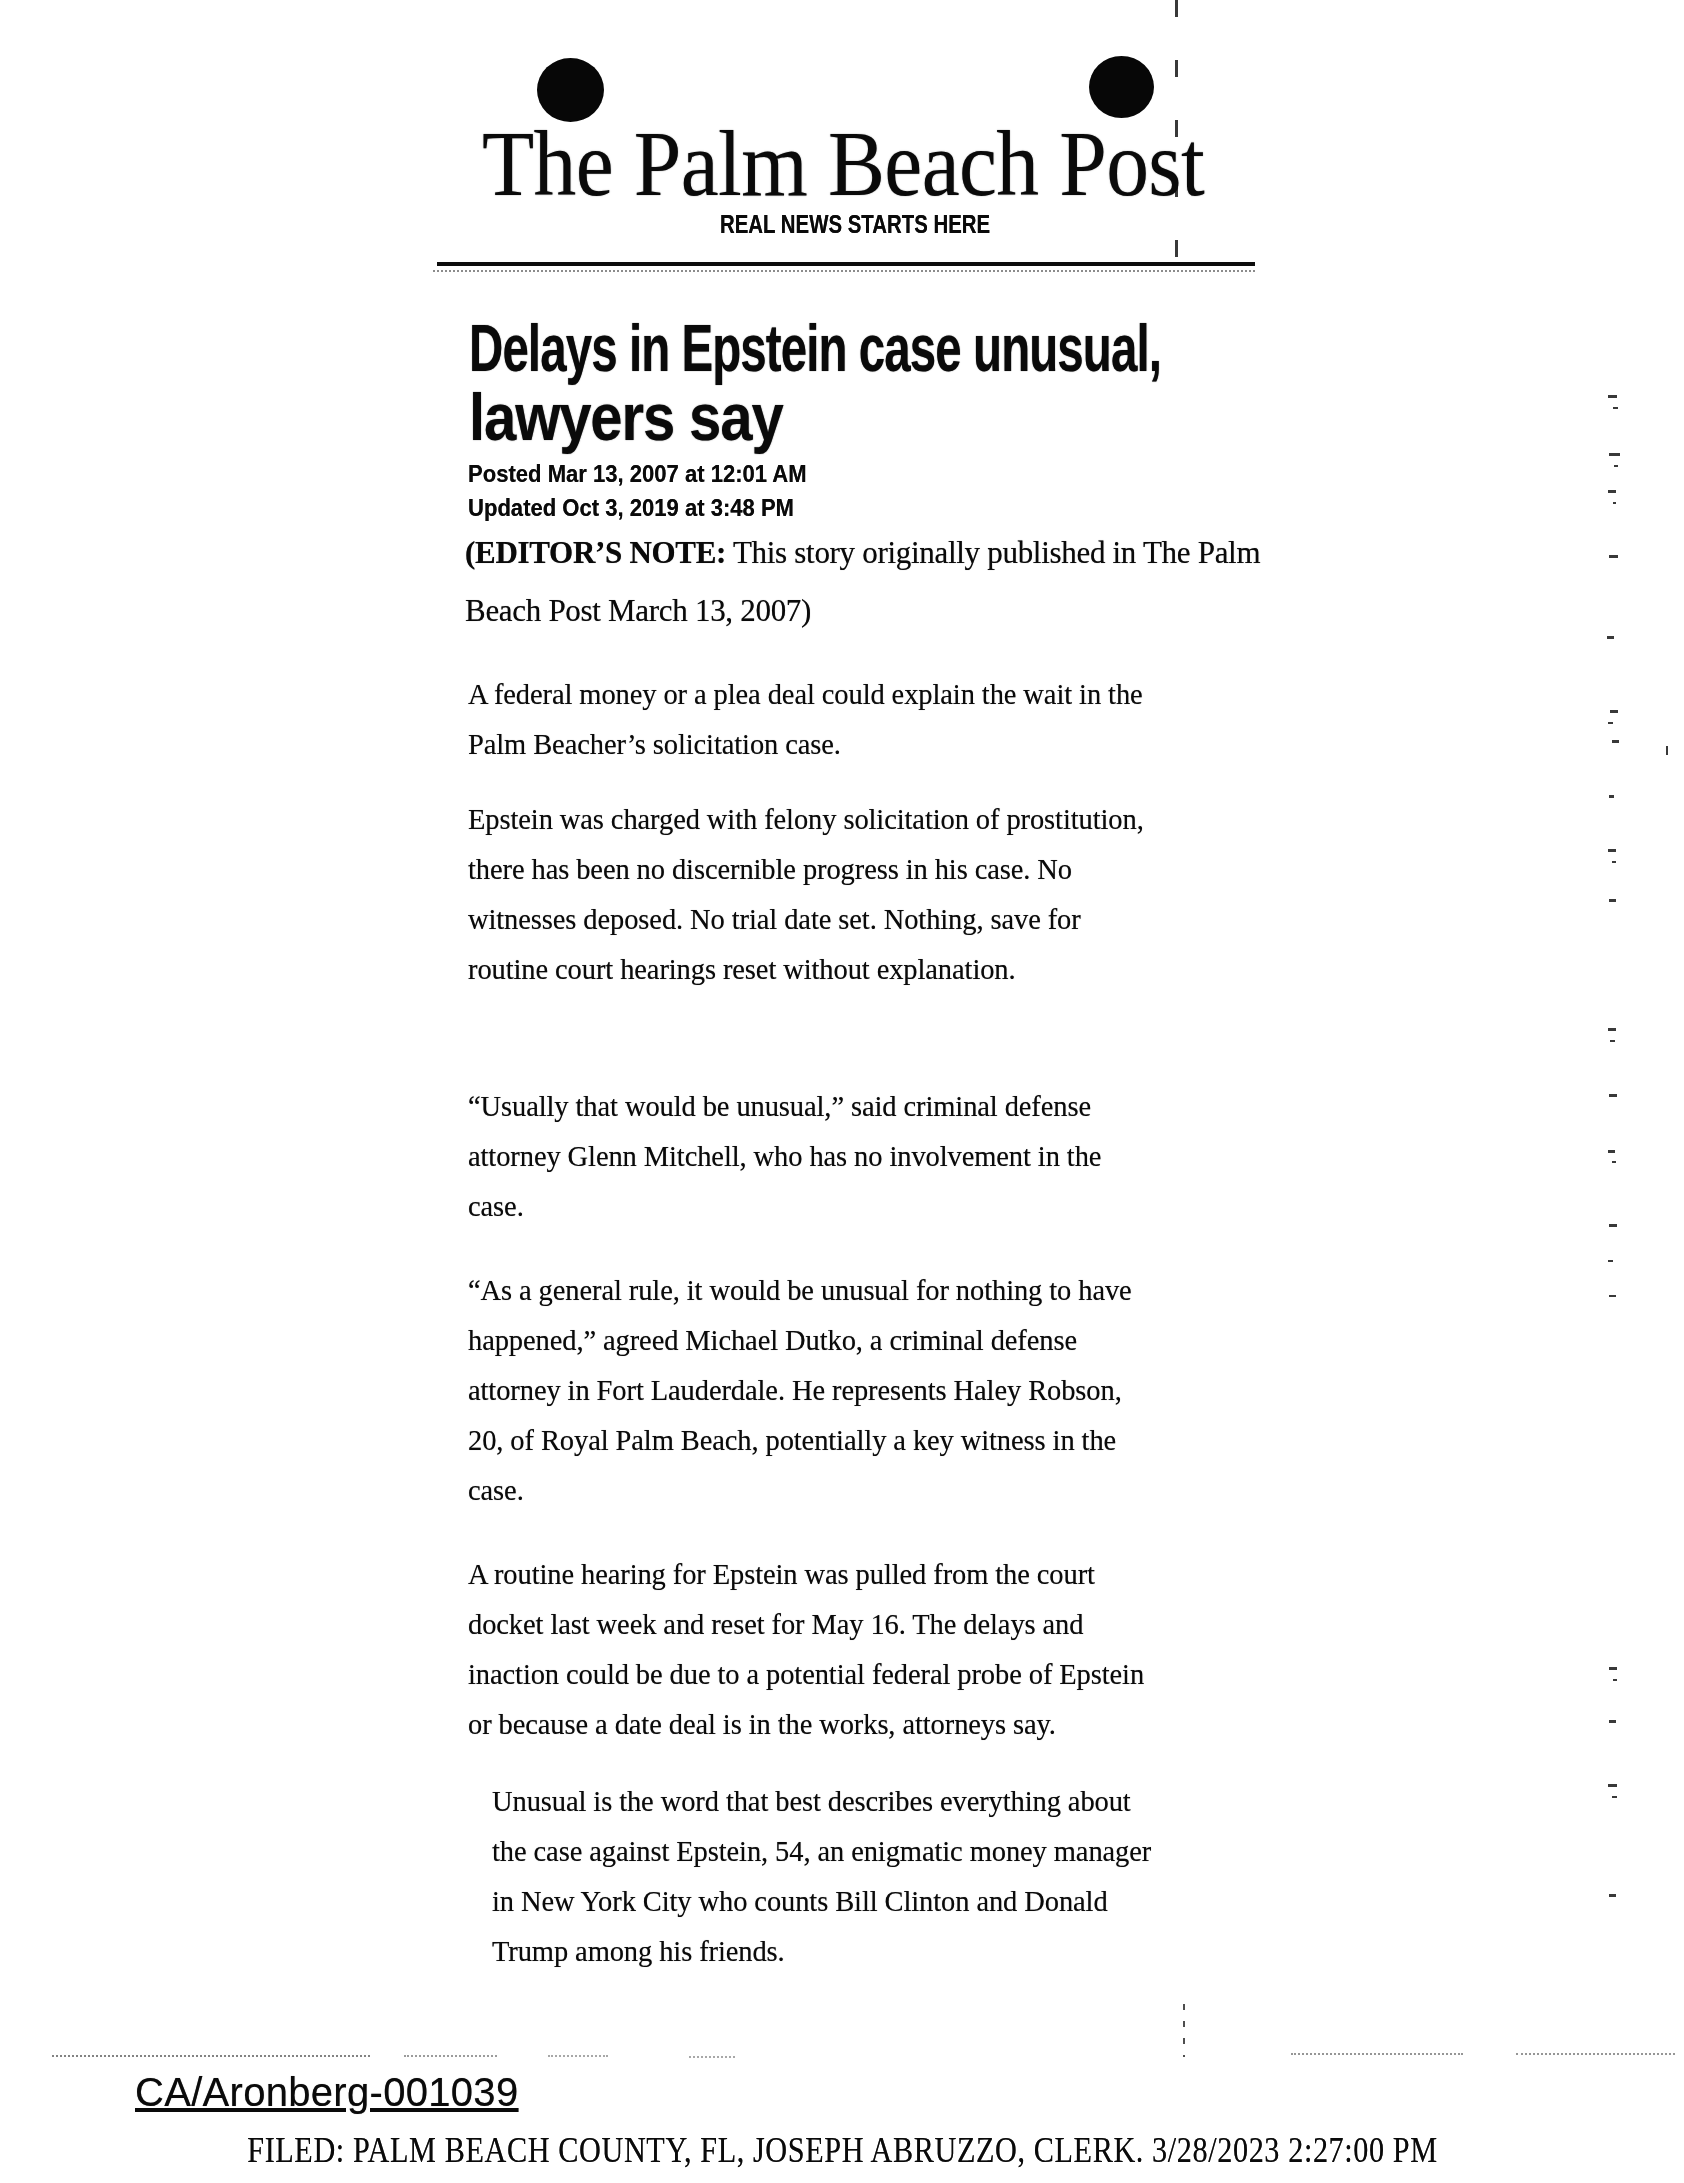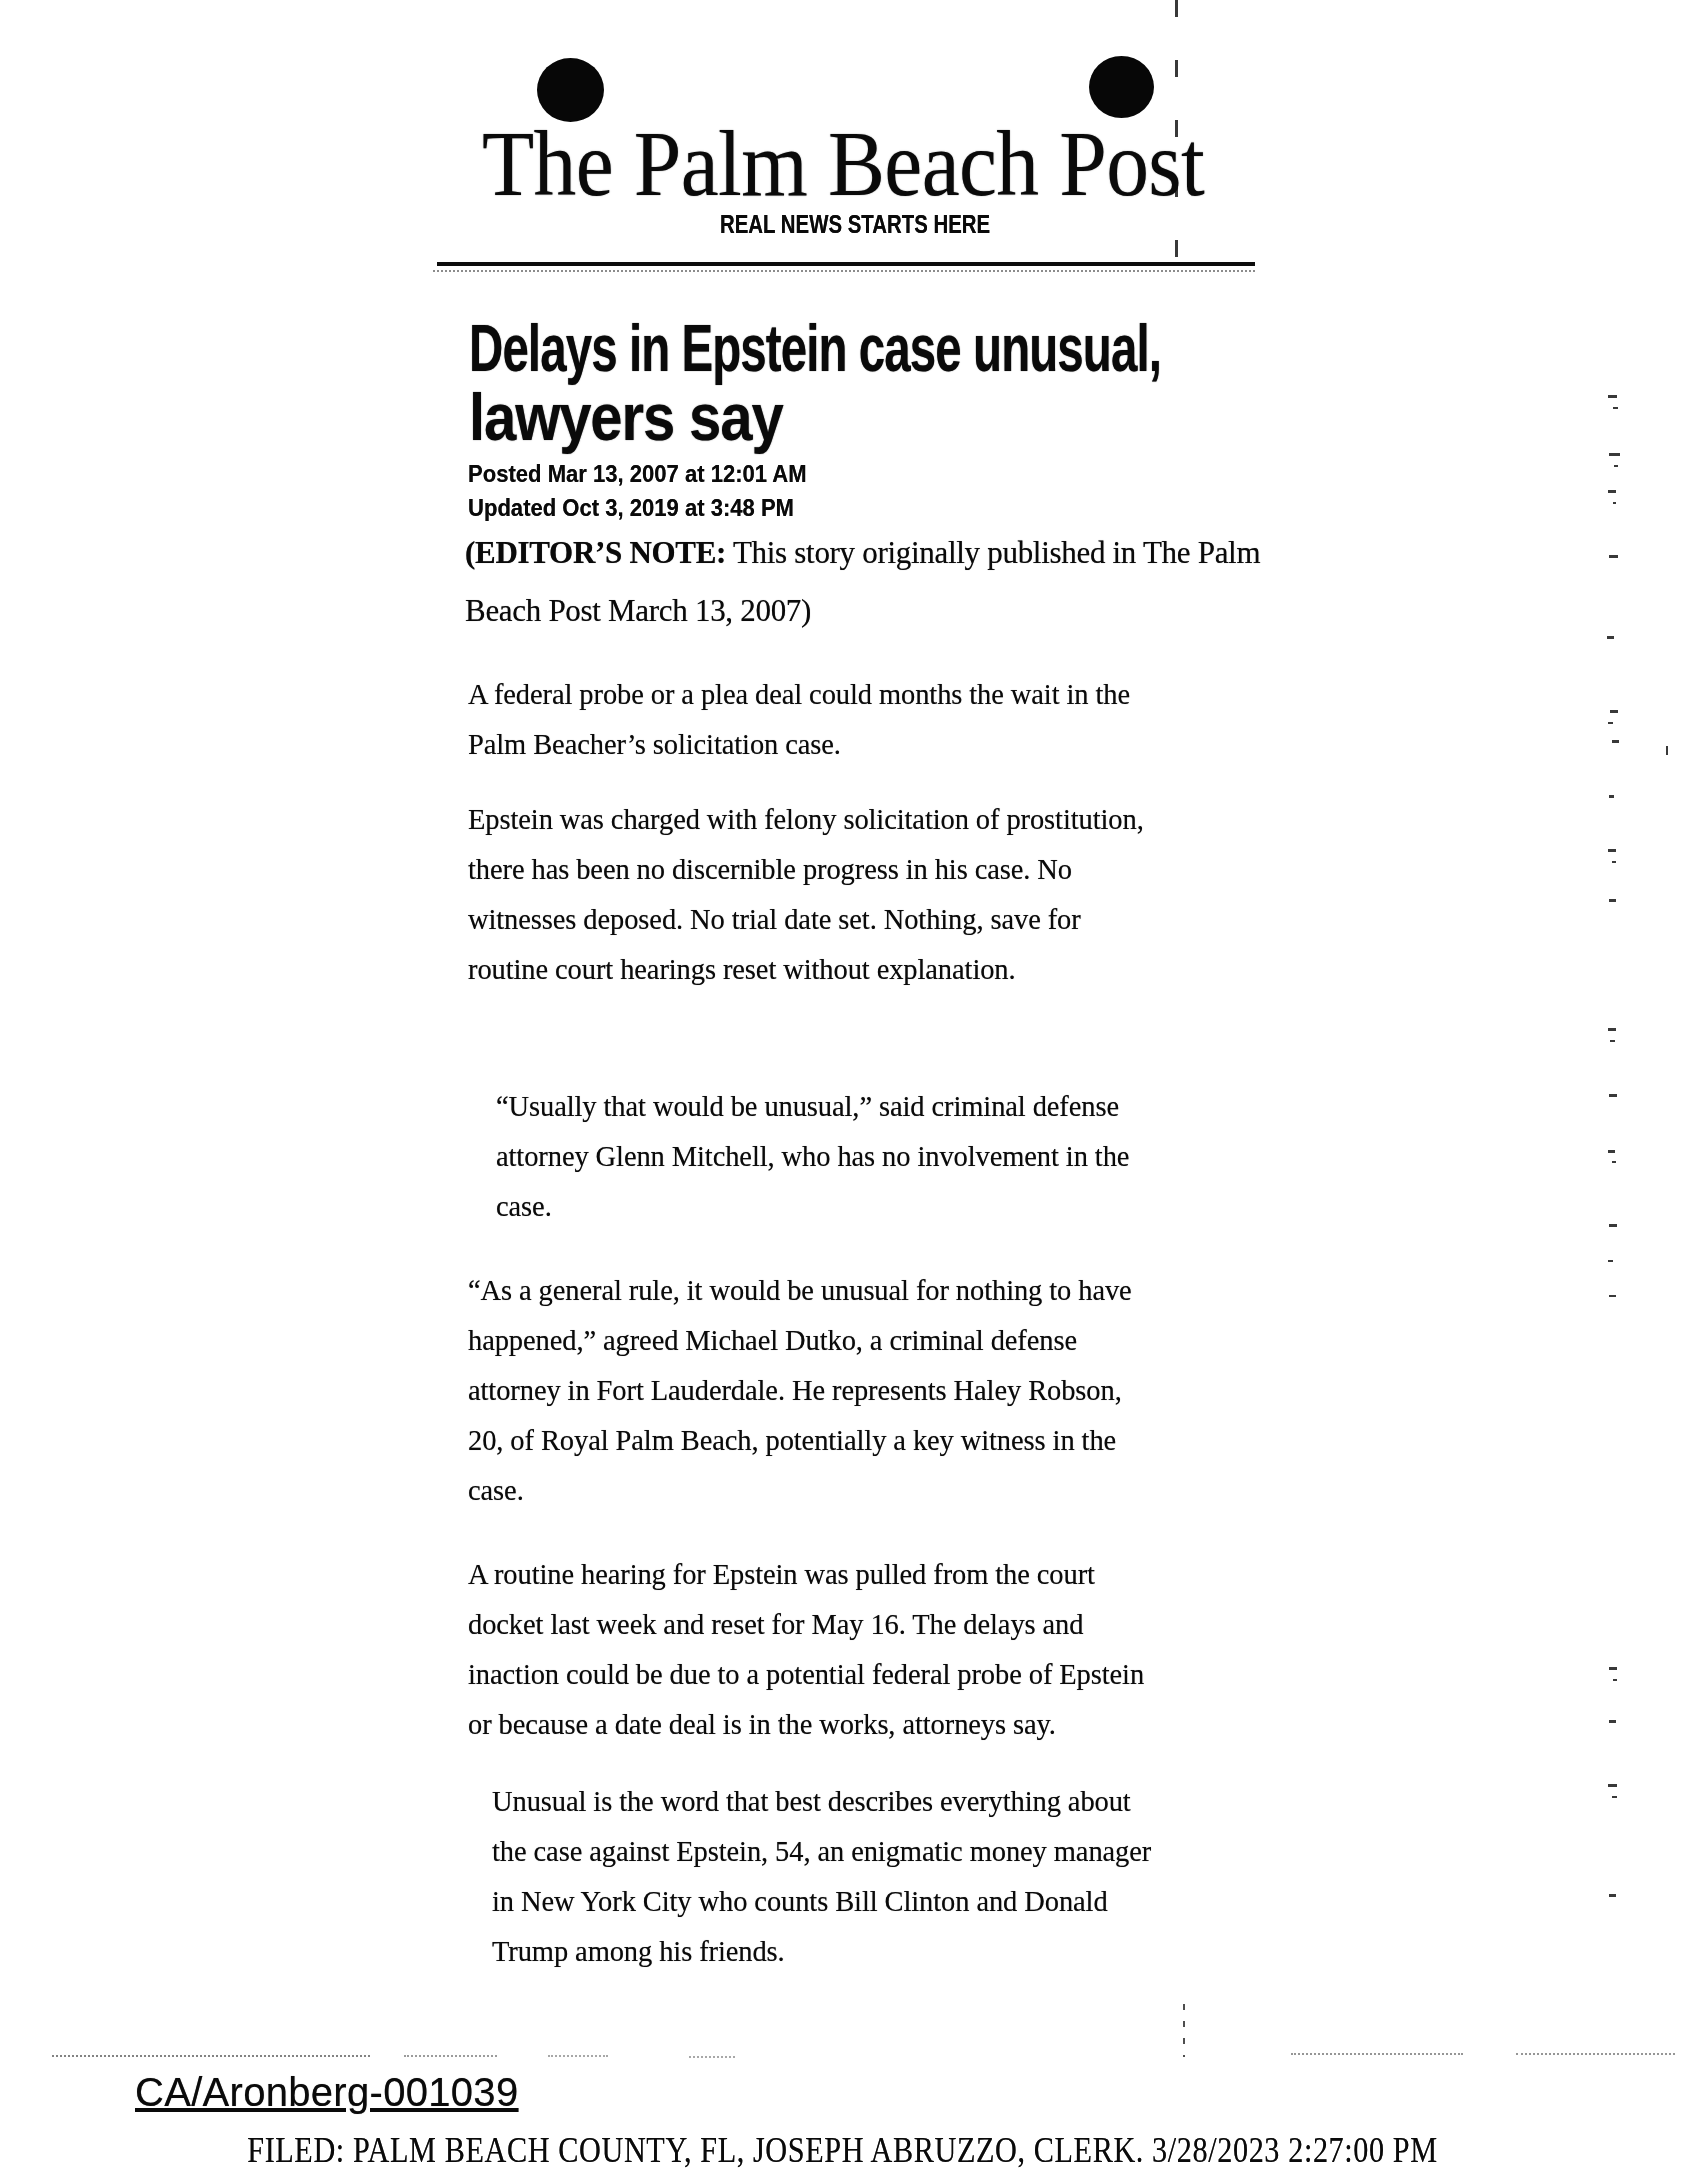--- a/index.html
+++ b/index.html
@@ -92,21 +92,21 @@
   .en-lead { font-weight: bold; }
 
   
   .para {
     position: absolute; left: 468px;
     font-family: "Liberation Serif", serif;
     font-size: 28.5px; line-height: 50px; letter-spacing: -0.1px;
     text-shadow: 0 0 0.7px rgba(0,0,0,.5);
     white-space: nowrap;
   }
-  .p1 { top: 670px; } .p2 { top: 795px; } .p3 { top: 1082px; margin-left: 28px; }
+  .p1 { top: 670px; } .p2 { top: 795px; } .p3 { top: 1082px; }
   .p4 { top: 1266px; } .p5 { top: 1550px; } .p6 { top: 1777px; margin-left: 24px; }
 
   
   .bates {
     position: absolute; left: 135px; top: 2072px;
     font-family: "Liberation Sans", sans-serif;
     font-size: 40px; line-height: 1; letter-spacing: 0.3px;
     text-shadow: 0 0 0.7px rgba(0,0,0,.6);
     white-space: nowrap;
     text-decoration: underline;
@@ -151,21 +151,21 @@
   <div class="headline headline-1">Delays in Epstein case unusual,</div>
   <div class="headline headline-2">lawyers say</div>
 
   <div class="byline posted">Posted Mar 13, 2007 at 12:01 AM</div>
   <div class="byline updated">Updated Oct 3, 2019 at 3:48 PM</div>
 
   <div class="ednote ednote-1"><span class="en-lead">(EDITOR’S NOTE:</span><span> This story originally published in The Palm</span></div>
   <div class="ednote ednote-2">Beach Post March 13, 2007)</div>
 
   <div class="para p1">
-    <div>A federal probe or a plea deal could months the wait in the</div>
+    <div>A federal money or a plea deal could explain the wait in the</div>
     <div>Palm Beacher’s solicitation case.</div>
   </div>
   <div class="para p2">
     <div>Epstein was charged with felony solicitation of prostitution,</div>
     <div>there has been no discernible progress in his case. No</div>
     <div>witnesses deposed. No trial date set. Nothing, save for</div>
     <div>routine court hearings reset without explanation.</div>
   </div>
   <div class="para p3">
     <div>“Usually that would be unusual,” said criminal defense</div>

